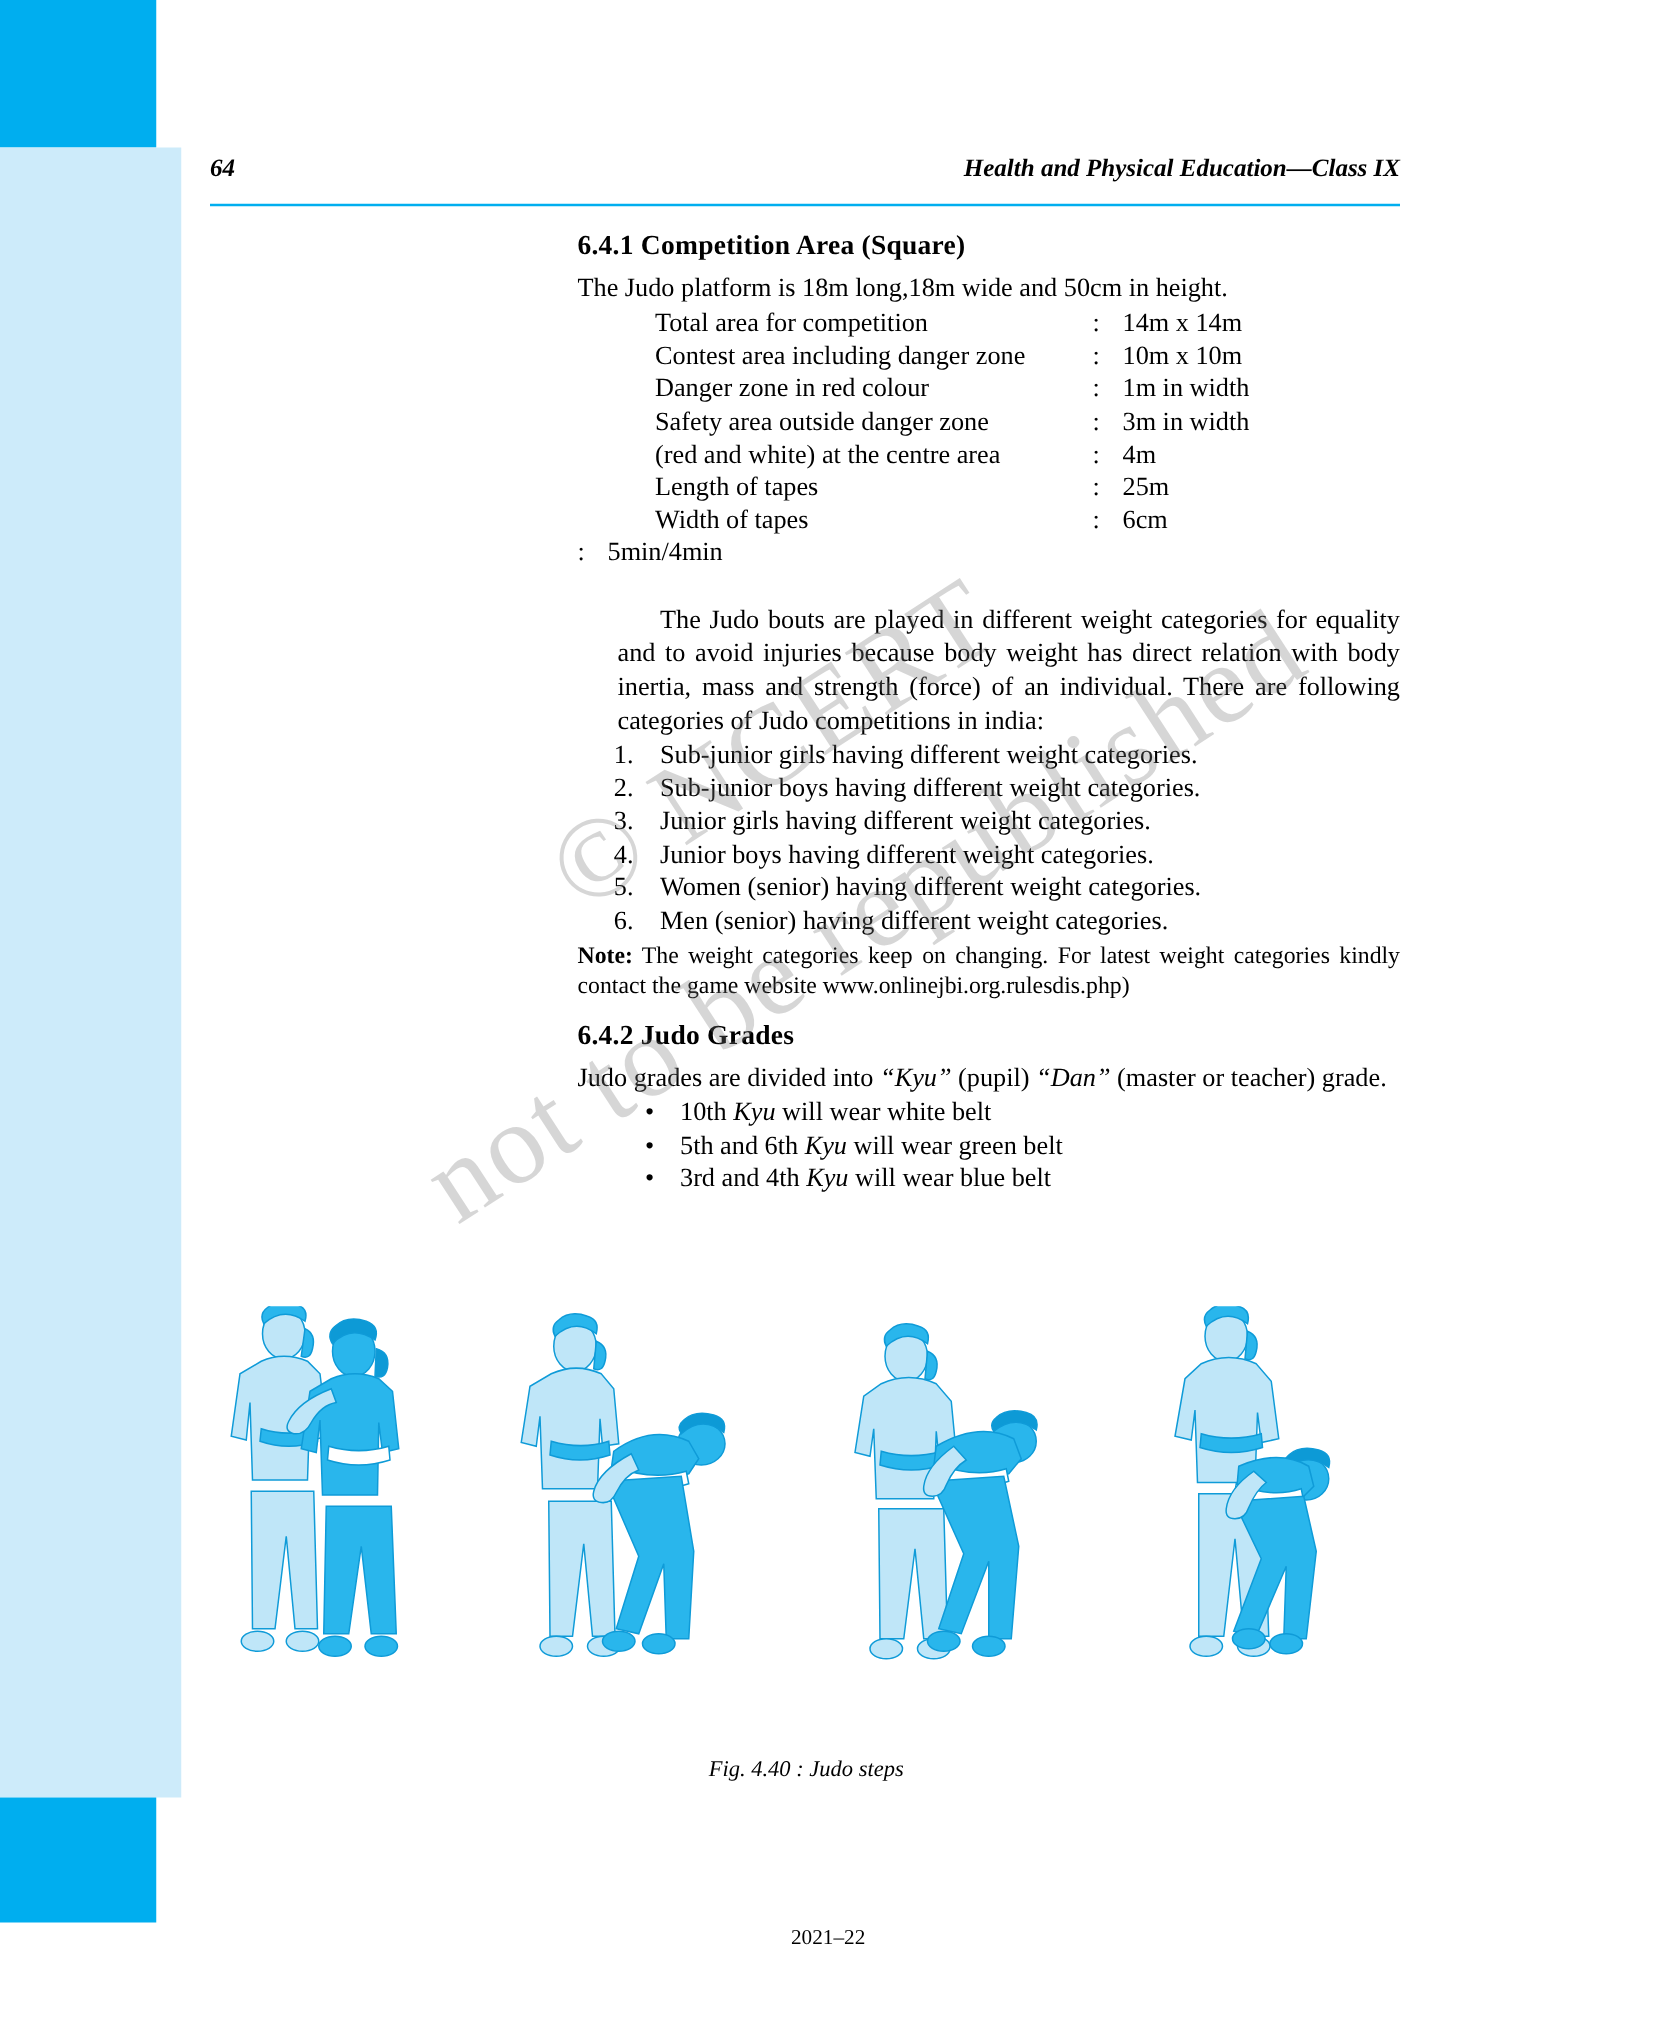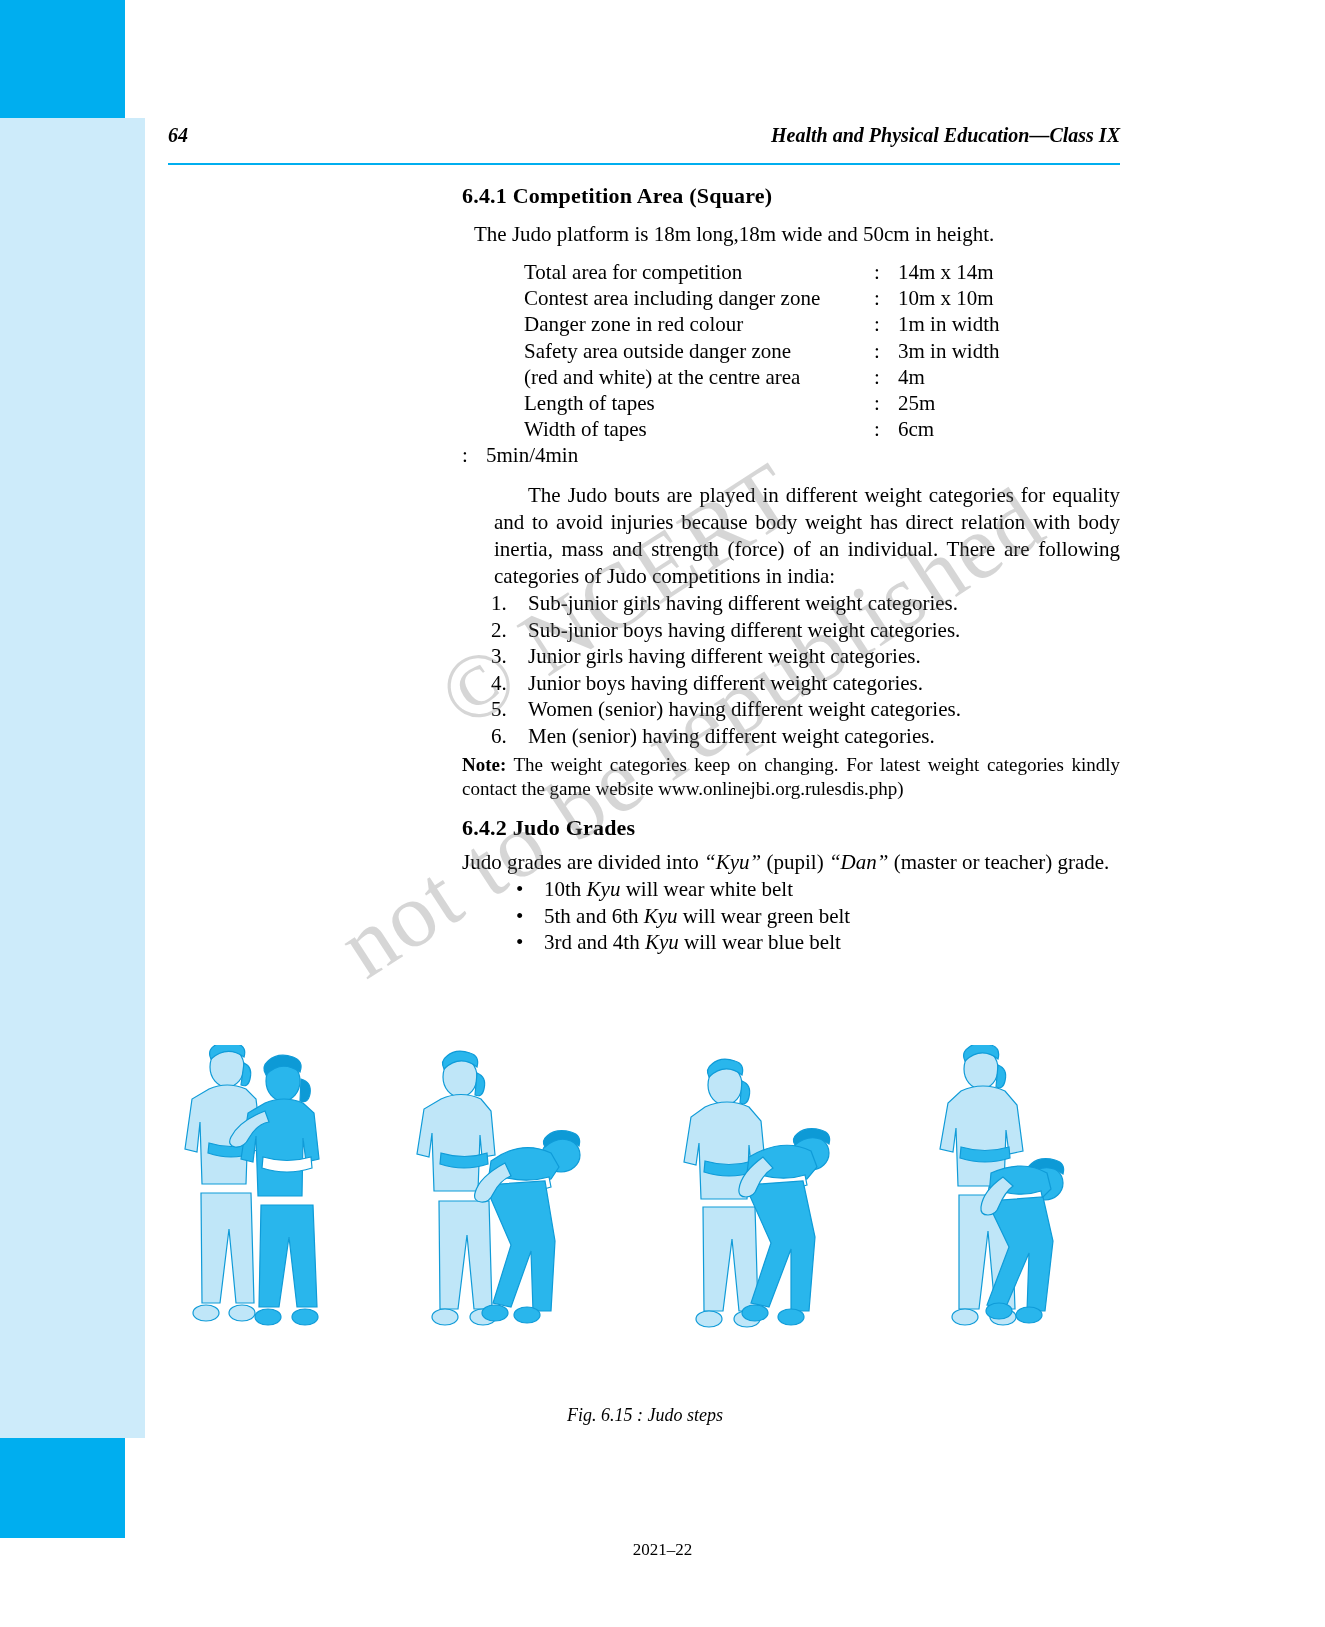--- a/index.html
+++ b/index.html
@@ -80,21 +80,21 @@
   h3.section {
     font-family: Liberation Serif, serif;
     font-size: 22px;
     font-weight: bold;
     margin: 0 0 8px 0;
     letter-spacing: 0.2px;
   }
   .para {
     font-size: 21px;
     line-height: 26px;
-    margin: 12px;
+    margin: 0;
     text-align: justify;
   }
   .para-just {
     font-size: 21px;
     line-height: 27px;
     margin: 0;
     text-align: justify;
     text-justify: inter-word;
   }
 
@@ -393,17 +393,17 @@
             <ellipse cx="146" cy="270" rx="13" ry="8"></ellipse>
             <ellipse cx="116" cy="266" rx="13" ry="8"></ellipse>
             <path d="M120 132 q-20 14 -22 30 q-1 8 7 8 q8 0 11 -9 q6 -14 14 -20 z" fill="#BFE6F8" stroke="#0D9AD6"></path>
           </g>
         </g>
 
       </g>
     </svg>
   </div>
 
-  <div class="fig-caption">Fig. 6.15 : Judo steps</div>
+  <div class="fig-caption">Fig. 4.40 : Judo steps</div>
 
   <div class="footer">2021–22</div>
 
 </div>
 
 </body></html>

